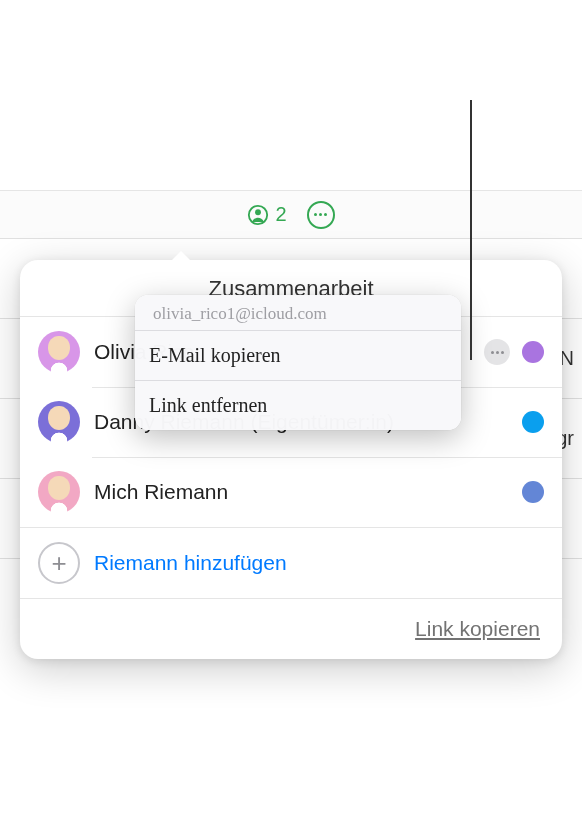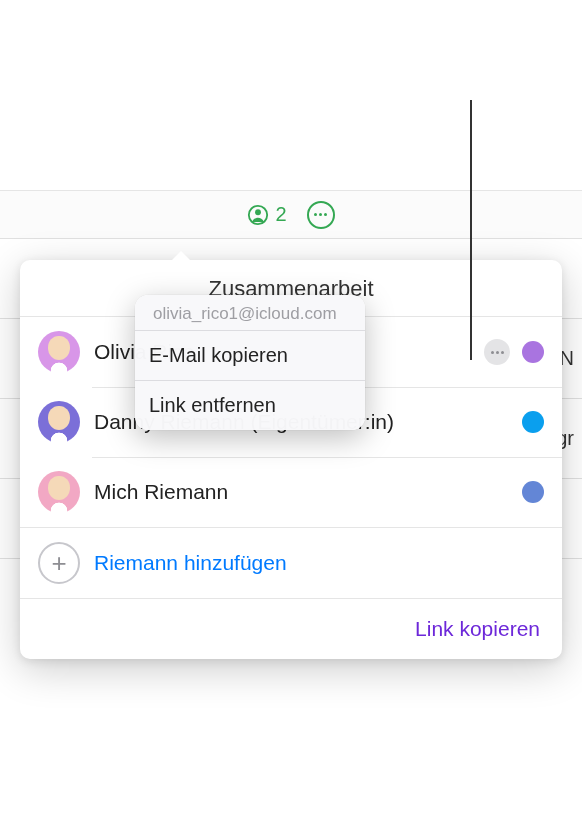--- a/index.html
+++ b/index.html
@@ -72,21 +72,21 @@
       padding-right: 8px;
       font-size: 20px;
       color: #333;
     }
     .popover {
       position: absolute;
       left: 20px;
       right: 20px;
       top: 260px;
       background: #fff;
-      border-radius: 10px;
+      border-radius: 18px;
       box-shadow: 0 10px 40px rgba(0,0,0,0.2), 0 2px 10px rgba(0,0,0,0.1);
       z-index: 10;
     }
     .popover::before {
       content: "";
       position: absolute;
       top: -9px;
       left: 50%;
       transform: translateX(-120px);
       border-left: 10px solid transparent;
@@ -198,33 +198,35 @@
       color: #007aff;
     }
     .footer-row {
       display: flex;
       justify-content: flex-end;
       padding: 18px 22px;
       border-top: 1px solid #e5e5e5;
     }
     .link-btn {
       font-size: 21px;
-      color: #6d28d9;
-      cursor: pointer;
+      color: #737373;
+      cursor: pointer;
+      text-decoration: underline;
     }
     .context-menu {
       position: absolute;
       left: 135px;
       top: 295px;
-      width: 230px;
+      width: 326px;
       background: rgba(248,248,250,0.98);
       border-radius: 13px;
       box-shadow: 0 8px 30px rgba(0,0,0,0.25), 0 0 0 0.5px rgba(0,0,0,0.05);
       z-index: 20;
       overflow: hidden;
+      font-family: Liberation Serif, serif;
     }
     .email-label {
       padding: 9px 18px 6px;
       font-size: 17px;
       color: #9e9ea3;
     }
     .menu-item {
       padding: 13px 14px;
       font-size: 20px;
       color: #222;

